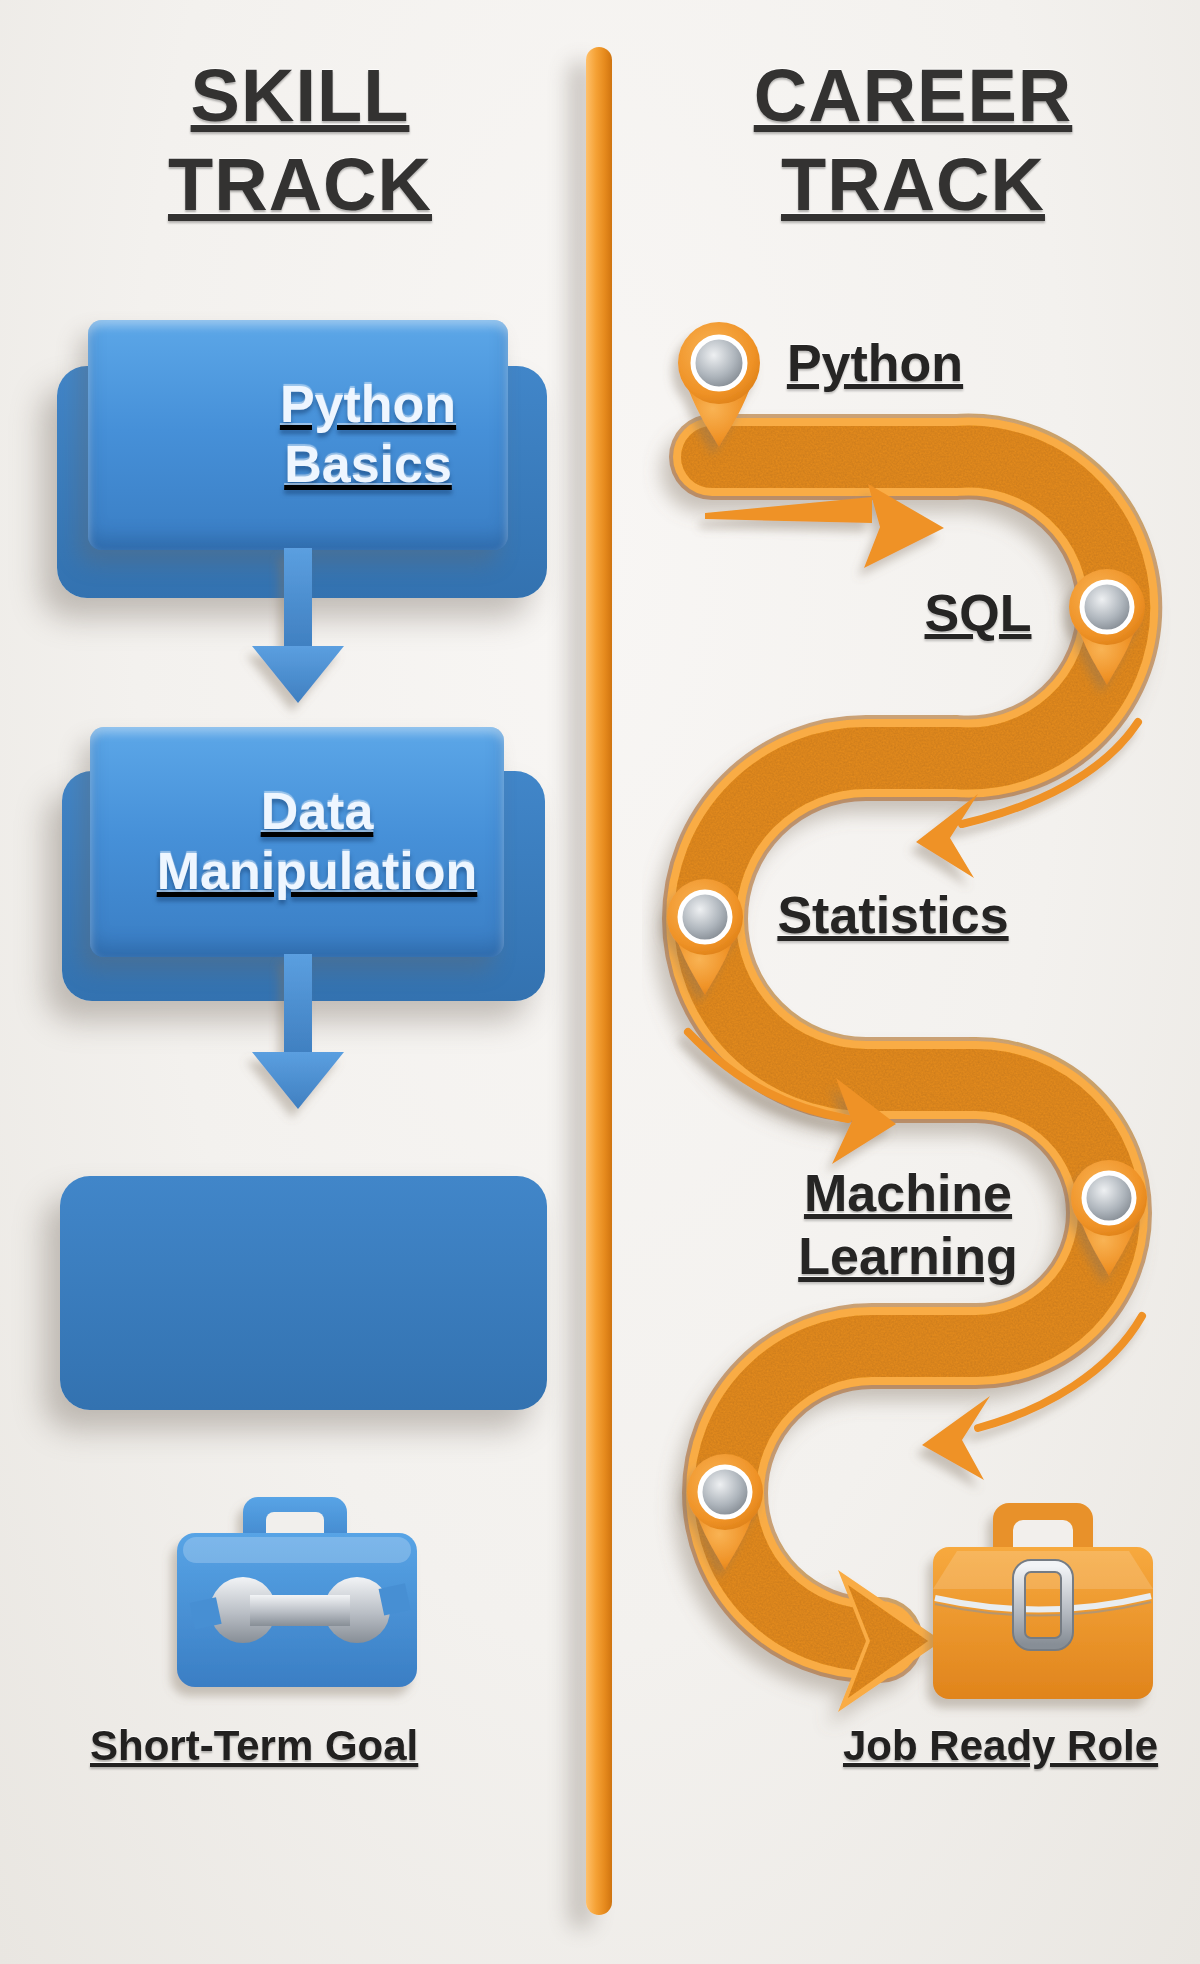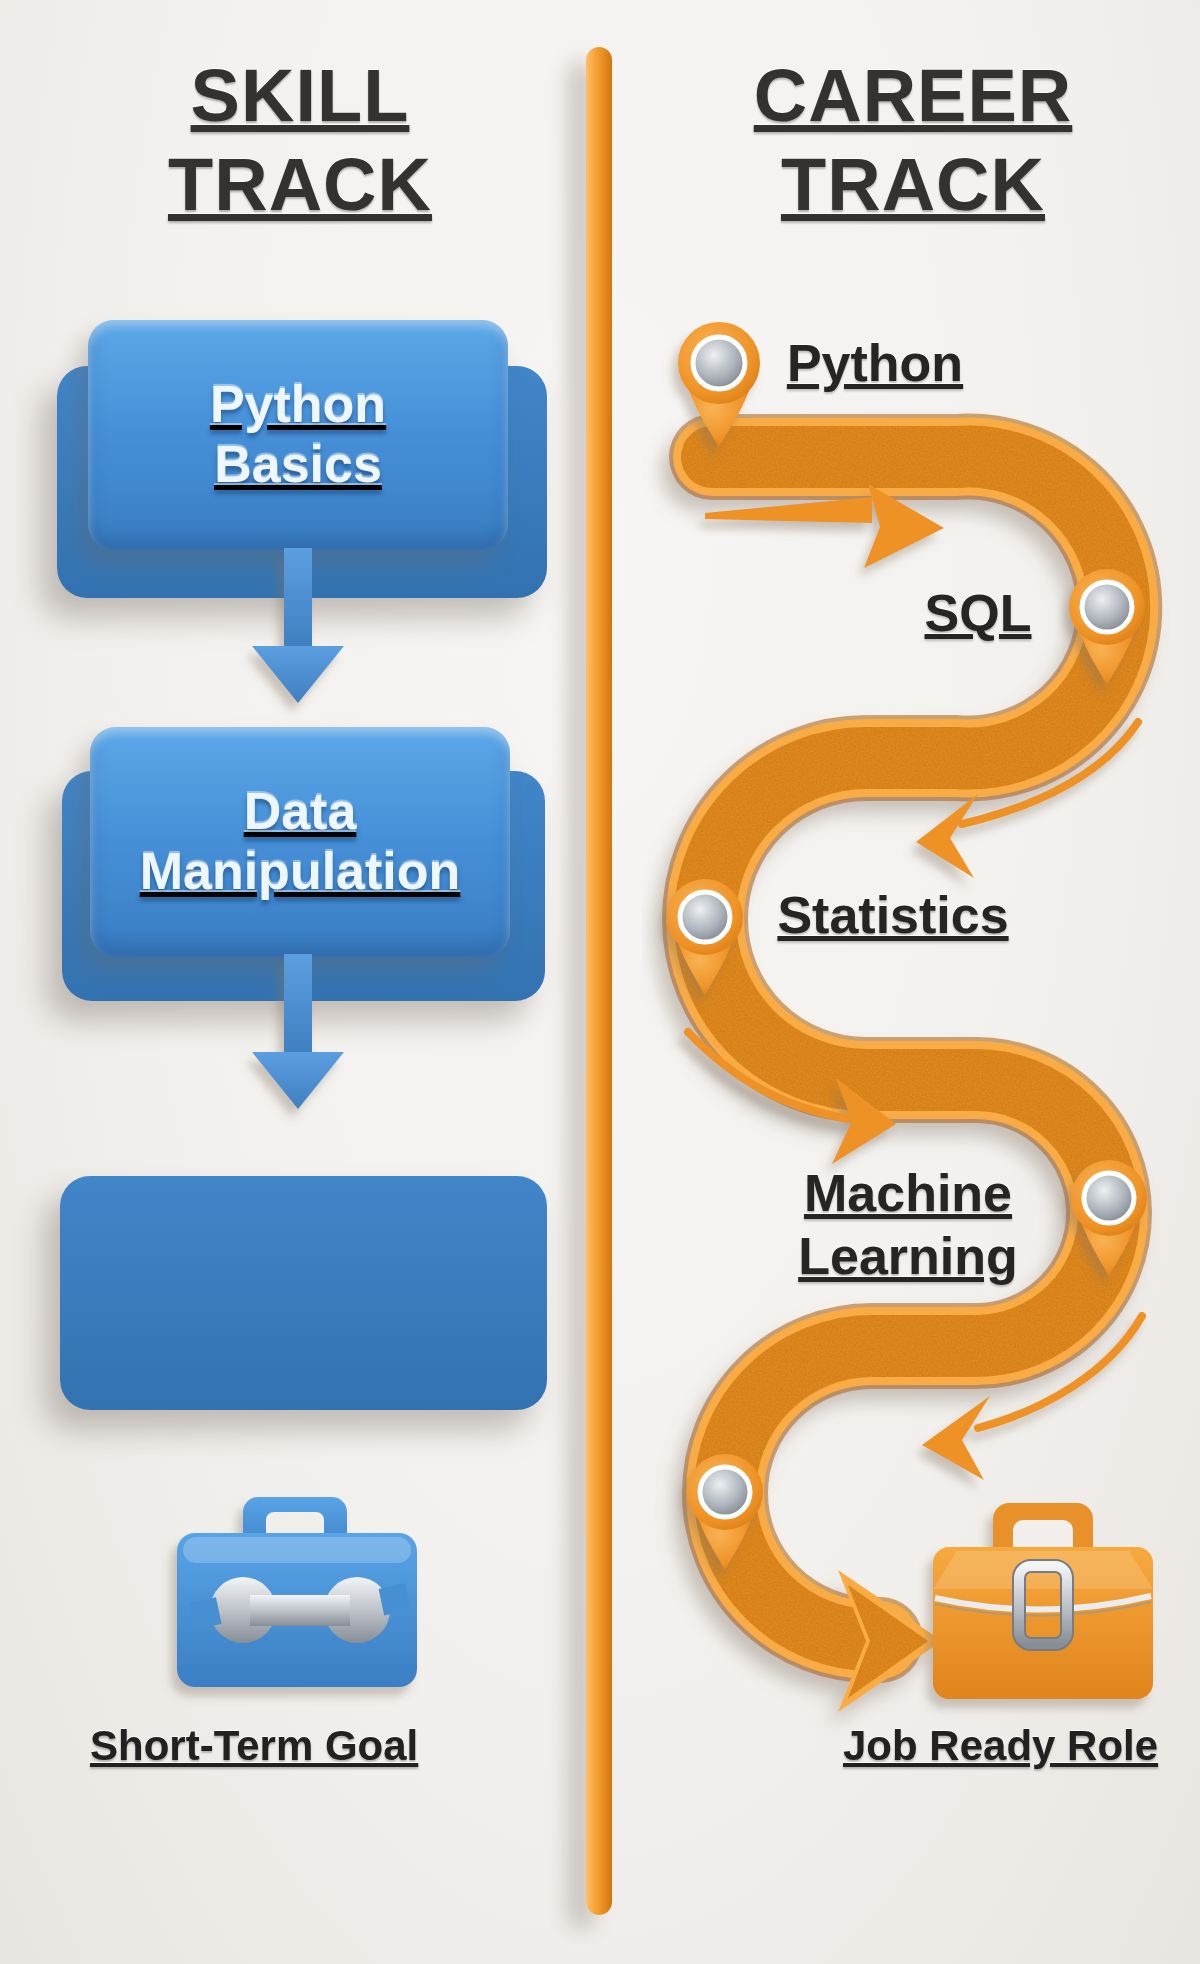--- a/index.html
+++ b/index.html
@@ -18,24 +18,24 @@
   .title-skill{left:80px;top:52px;width:440px;}
   .title-career{left:698px;top:52px;width:430px;}
   
   .box-back{
     background:linear-gradient(180deg,#4186c9 0%,#3372b0 100%);
     border-radius:30px;
     box-shadow:-16px 20px 30px rgba(110,100,90,.38);
   }
   .box-front{
     background:linear-gradient(180deg,#5ca7e8 0%,#4690d8 48%,#3a7ec4 100%);
-    border-radius:26px;
+    border-radius:14px;
     box-shadow:inset 0 6px 10px rgba(255,255,255,.38), inset 0 -12px 18px rgba(20,60,110,.28),
                -10px 14px 22px rgba(110,100,90,.30);
-    display:flex;align-items:center;justify-content:center;
+    display:flex;align-items:center;justify-content:flex-end;
   }
   .box-label{
     font-size:52px;font-weight:700;line-height:1.15;color:#eef6ff;text-align:center;
     text-shadow:0 -2px 1px rgba(255,255,255,.45), 0 4px 4px rgba(20,60,110,.55);
   }
   .narrow-label{max-width:280px;}
   
   .goal-label{
     font-size:42px;font-weight:700;line-height:1.12;color:#222120;text-align:left;
     text-shadow:0 2px 2px rgba(0,0,0,.25), 0 -1px 0 rgba(255,255,255,.7);
@@ -61,21 +61,21 @@
   <div class="abs track-title title-career">CAREER TRACK</div>
 
   <div class="abs divider"></div>
 
   <div class="abs box-back" style="left:57px;top:366px;width:490px;height:232px;"></div>
   <div class="abs box-front" style="left:88px;top:320px;width:420px;height:230px;">
     <div class="box-label narrow-label">Python Basics</div>
   </div>
 
   <div class="abs box-back" style="left:62px;top:771px;width:483px;height:230px;"></div>
-  <div class="abs box-front" style="left:90px;top:727px;width:420px;height:230px;">
+  <div class="abs box-front" style="left:90px;top:727px;width:374px;height:230px;padding-left:40px;">
     <div class="box-label">Data Manipulation</div>
   </div>
 
   <div class="abs box-back" style="left:60px;top:1176px;width:487px;height:234px;"></div>
 
   <svg class="art" width="1200" height="1964" viewBox="0 0 1200 1964">
     <defs>
       <linearGradient id="blueArrow" x1="0" y1="0" x2="0" y2="1">
         <stop offset="0" stop-color="#5b9fe0"></stop>
           <stop offset="1" stop-color="#3f7fc0"></stop>

